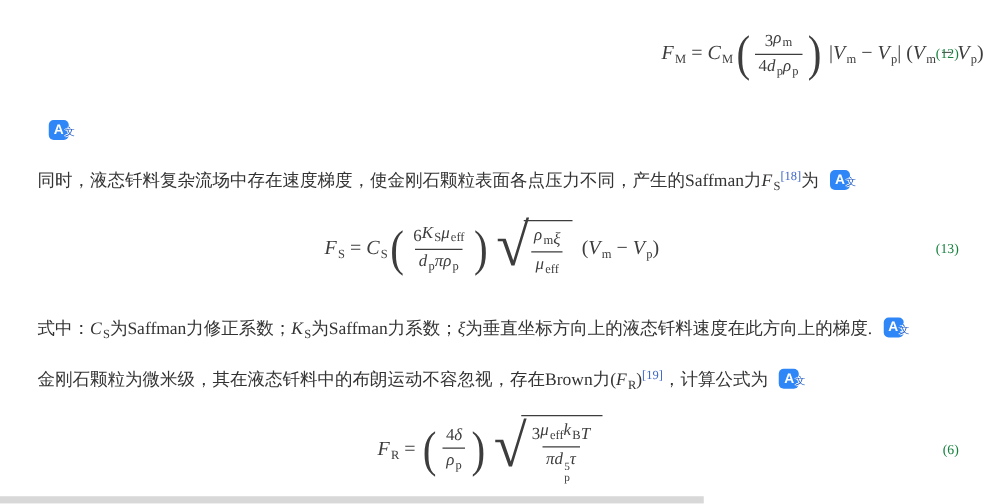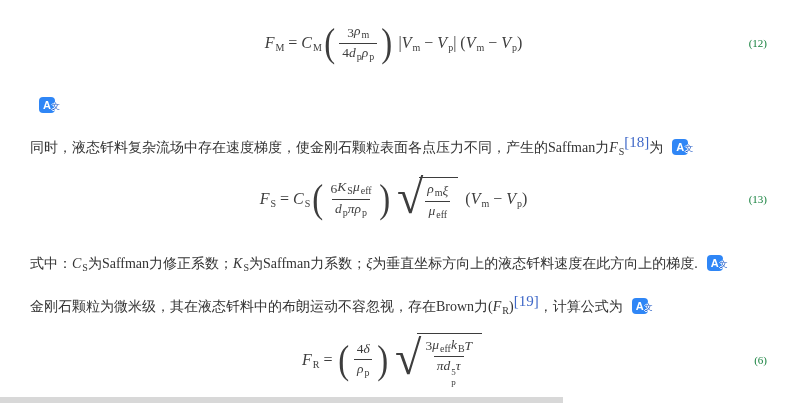--- a/index.html
+++ b/index.html
@@ -9,21 +9,21 @@
   }
   
   .text-line {
     position:absolute; left:30px; font-size:14px; line-height:20px;
     white-space:nowrap; color:#333333;
   }
   .mi { white-space:pre; }
   .mv { font-style:italic; }
   .mu { font-style:normal; }
   .mi sub { font-size:10px; font-style:normal; vertical-align:-3px; margin-left:1px; }
-  .mi sup { font-size:15px; font-style:normal; vertical-align:5px; }
+  .mi sup { font-size:10px; font-style:normal; vertical-align:5px; }
   .mi sup.ref-link { color:#3f68c8; }
   .supsub { display:inline-flex; flex-direction:column; font-size:9px; line-height:1.05;
             font-style:normal; vertical-align:-5px; margin-left:1px; }
   
   .eq-row {
     position:absolute; left:0; width:100%; display:flex; justify-content:center;
     align-items:center; color:#3d3d3d; font-size:16px;
   }
   .math { display:inline-flex; align-items:center; }
   .eq-num { position:absolute; right:20px; font-size:11px; font-style:normal; color:#15803d;margin-left:24px; }
@@ -49,21 +49,21 @@
             font-family:"Liberation Sans", sans-serif;
             text-shadow:-1px 0 #fff, 1px 0 #fff, 0 -1px #fff, 0 1px #fff; }
   
   .bottom-bar { position:absolute; left:0; bottom:0; width:563px; height:6px; background:#d8d8d8; }
 </style>
 </head>
 <body>
 
 <div class="page">
 
-  <div class="eq-row" style="top:8px; height:70px;">
+  <div class="eq-row" style="top:8px; height:70px;justify-content:flex-end;">
     <span class="math">
       <span class="mrun"><span class="mi"><span class="mv">F</span><sub>M</sub></span><span class="mi"><span class="mu"> = </span></span><span class="mi"><span class="mv">C</span><sub>M</sub></span></span>
       <span class="paren">(</span>
       <span class="frac">
         <span class="fnum">
             <span class="mi"><span class="mu">3</span></span>
             <span class="mi"><span class="mv">ρ</span><sub>m</sub></span>
           </span>
         <span class="fden">
             <span class="mi"><span class="mu">4</span></span>

